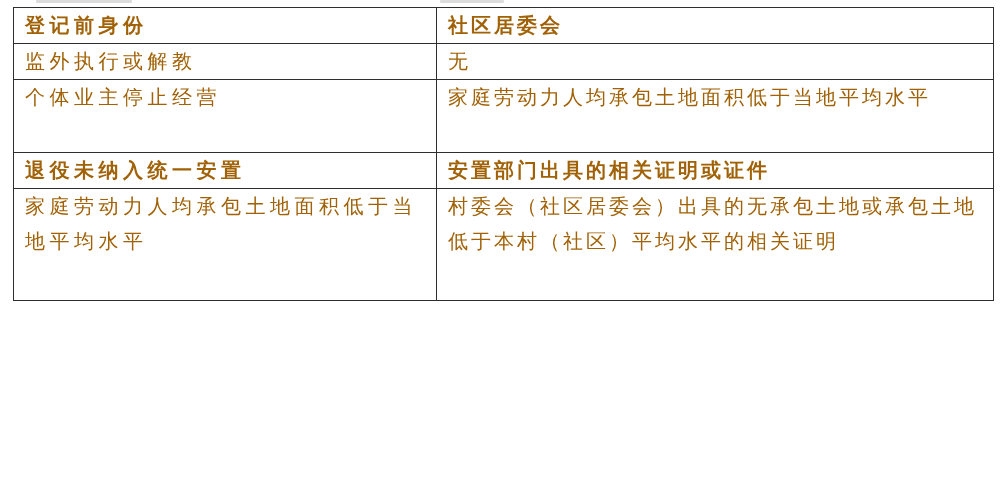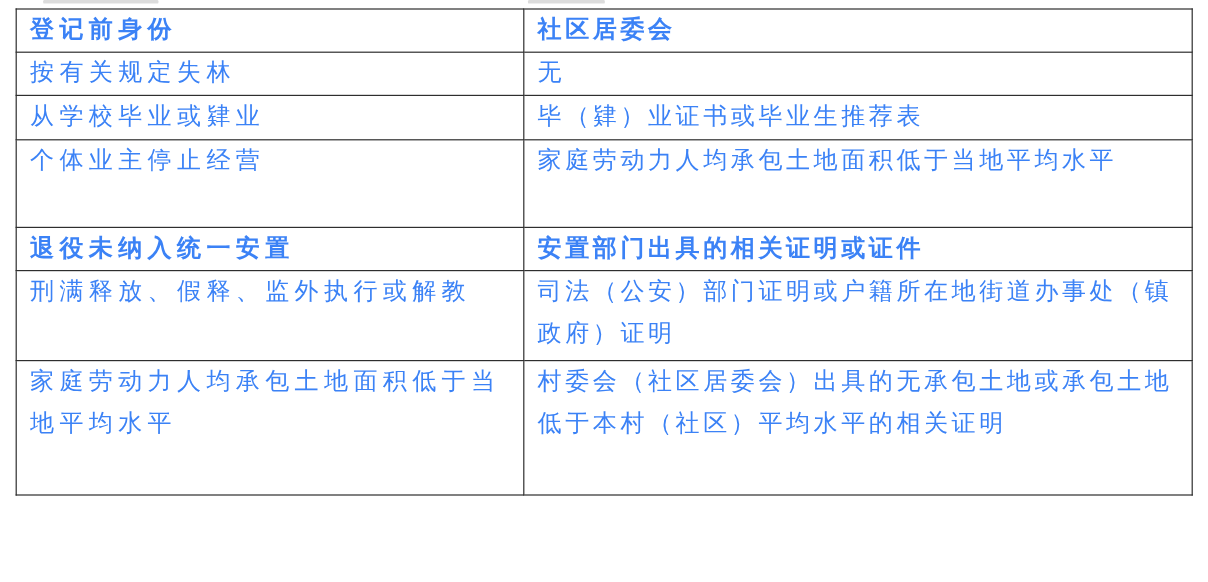--- a/index.html
+++ b/index.html
@@ -36,21 +36,21 @@
     table-layout: fixed;
   }
   .doc-table th,
   .doc-table td {
     border: 1.4px solid #2e2e2e;
     vertical-align: top;
     text-align: left;
     padding: 0 11px;
     font-size: 20px;
     line-height: 35px;
-    color: #3b82f6;
+    color: #a16207;
     letter-spacing: 3px;
     word-break: break-all;
     overflow: hidden;
   }
   .doc-table th {
     font-weight: bold;
     height: 33px;
   }
   
   .doc-table th:first-child,
@@ -72,38 +72,30 @@
       <col style="width:557px">
     </colgroup>
     <thead>
       <tr>
         <th>登记前身份</th>
         <th>社区居委会</th>
       </tr>
     </thead>
     <tbody>
         <tr style="height: 36px;">
-          <td>按有关规定失林</td>
+          <td>监外执行或解教</td>
           <td>无</td>
-        </tr>
-        <tr style="height: 37px;">
-          <td>从学校毕业或肄业</td>
-          <td>毕（肄）业证书或毕业生推荐表</td>
         </tr>
         <tr style="height: 73px;">
           <td>个体业主停止经营</td>
           <td>家庭劳动力人均承包土地面积低于当地平均水平</td>
         </tr>
         <tr style="height: 35px; font-weight: bold;">
           <td>退役未纳入统一安置</td>
           <td>安置部门出具的相关证明或证件</td>
-        </tr>
-        <tr style="height: 75px;">
-          <td>刑满释放、假释、监外执行或解教</td>
-          <td>司法（公安）部门证明或户籍所在地街道办事处（镇政府）证明</td>
         </tr>
         <tr style="height: 112px;">
           <td>家庭劳动力人均承包土地面积低于当地平均水平</td>
           <td>村委会（社区居委会）出具的无承包土地或承包土地低于本村（社区）平均水平的相关证明</td>
         </tr>
       </tbody>
   </table>
 
 </div>
 

